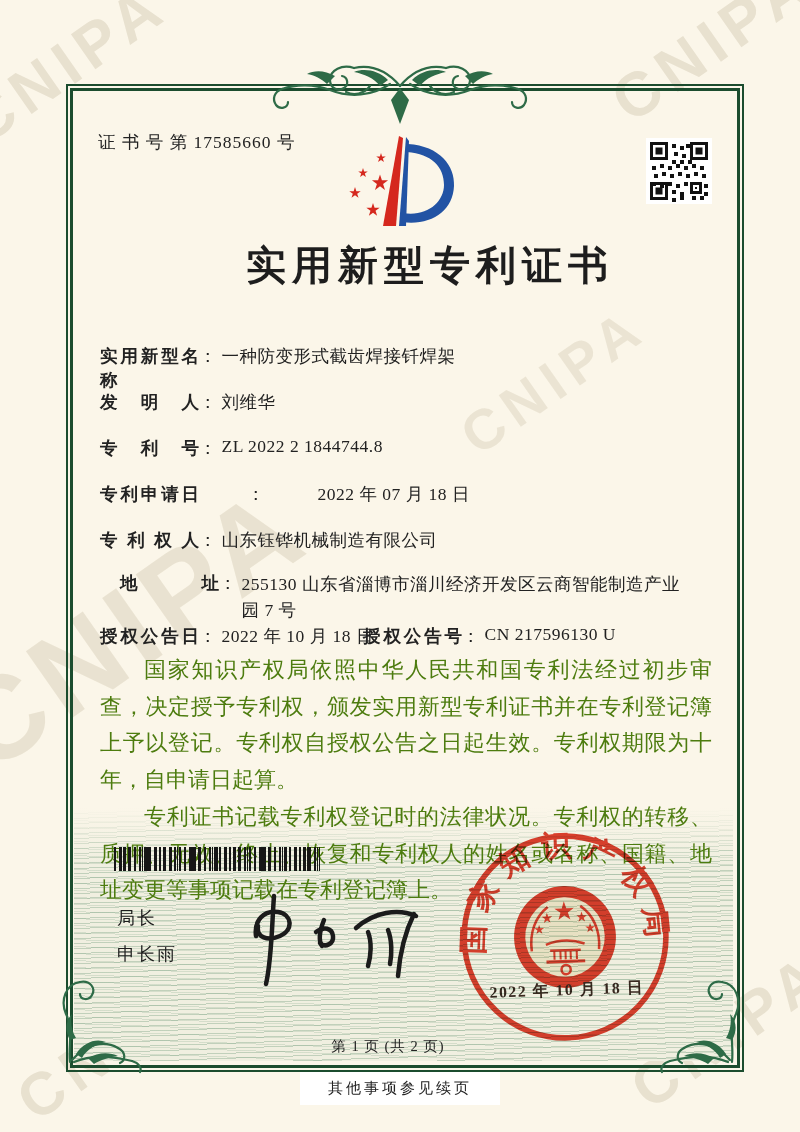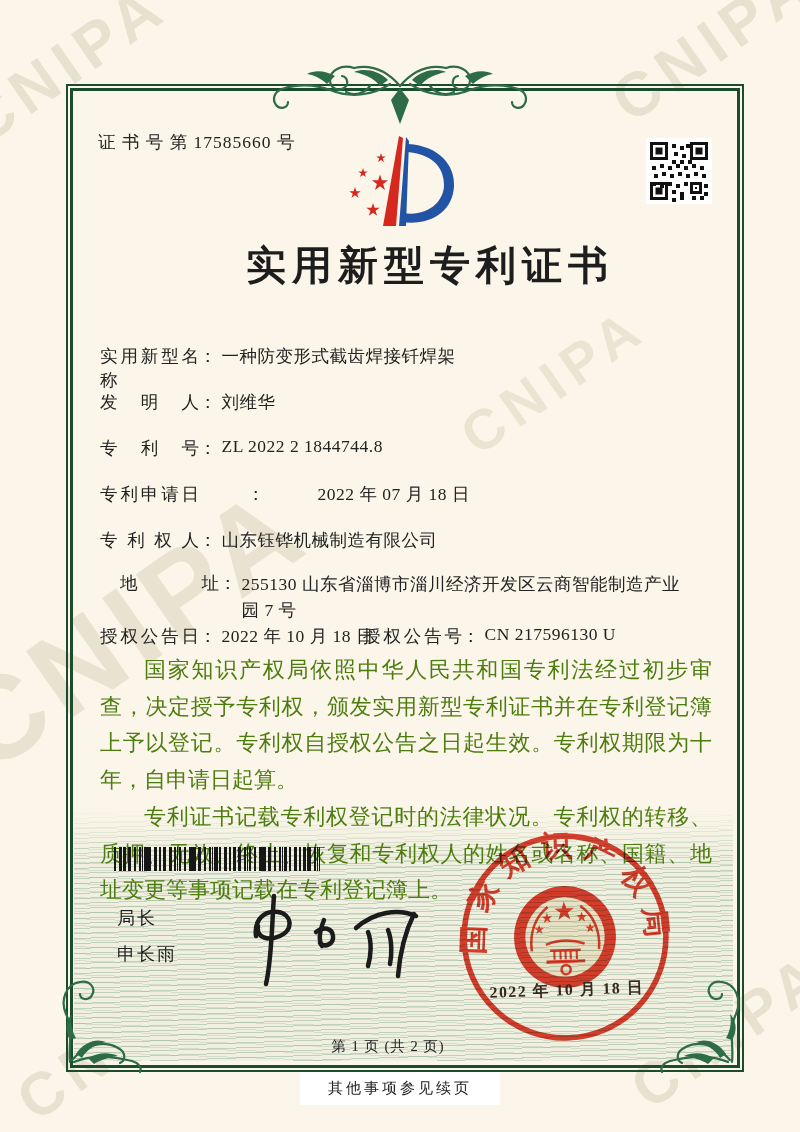--- a/index.html
+++ b/index.html
@@ -42,21 +42,21 @@
   
   .cert-no{position:absolute;left:98px;top:130px;font-size:17.5px;color:#222;
            letter-spacing:1px;z-index:3;}
   .logo{position:absolute;left:340px;top:134px;z-index:3;}
   .qr{position:absolute;left:646px;top:138px;z-index:3;background:#fff;padding:2px;}
   .title{position:absolute;left:0;top:238px;width:800px;text-align:center;
          font-size:40px;font-weight:bold;color:#1d1d1d;letter-spacing:6px;z-index:3;padding-left:30px;}
 
   
   .field-row{position:absolute;font-size:17.5px;color:#222;z-index:3;display:flex;}
-  .lbl{display:inline-block;width:99px;text-align:justify;text-align-last:justify;}
+  .lbl{display:inline-block;width:99px;text-align:justify;text-align-last:justify;font-weight:bold;}
   .colon{margin-right:5px;}
   .val{letter-spacing:.5px;}
   .addr-val{width:450px;line-height:26px;}
 
   
   .body-text{position:absolute;left:100px;top:652px;width:612px;z-index:3;
              font-size:22px;line-height:1.67;color:#4d7c0f;text-align:justify;}
   .body-text p{margin:0;text-indent:2em;}
 
   

